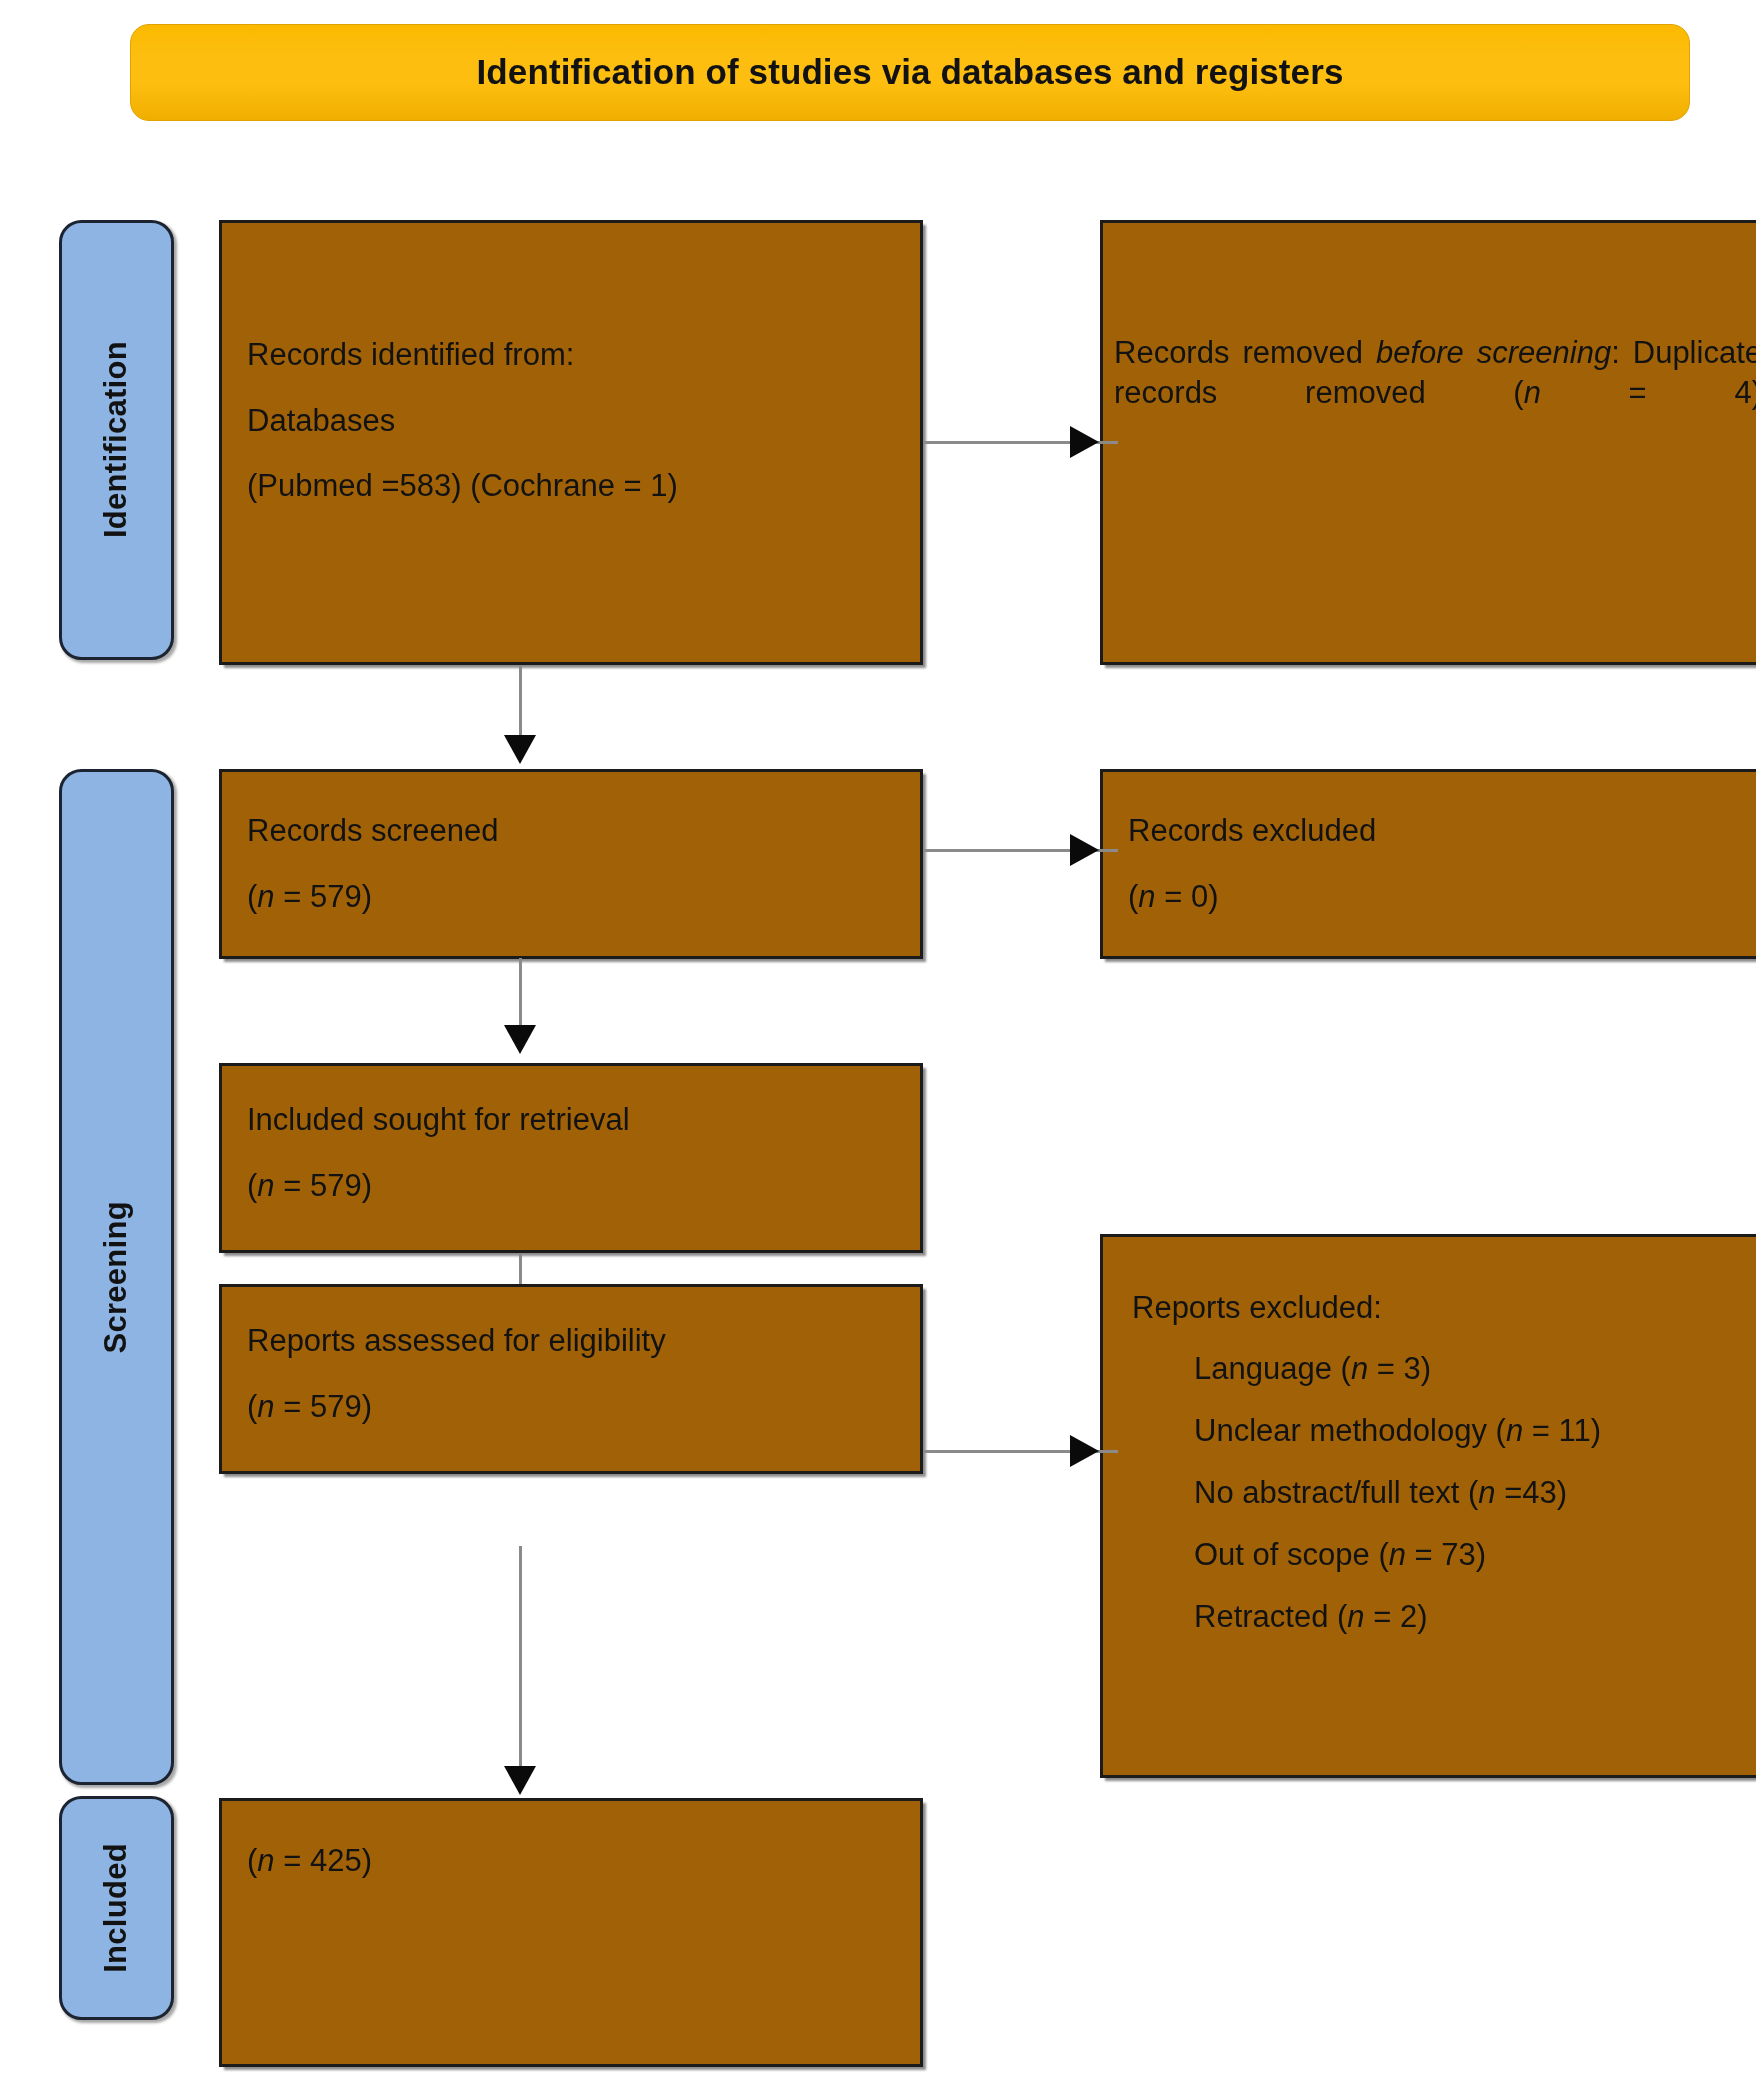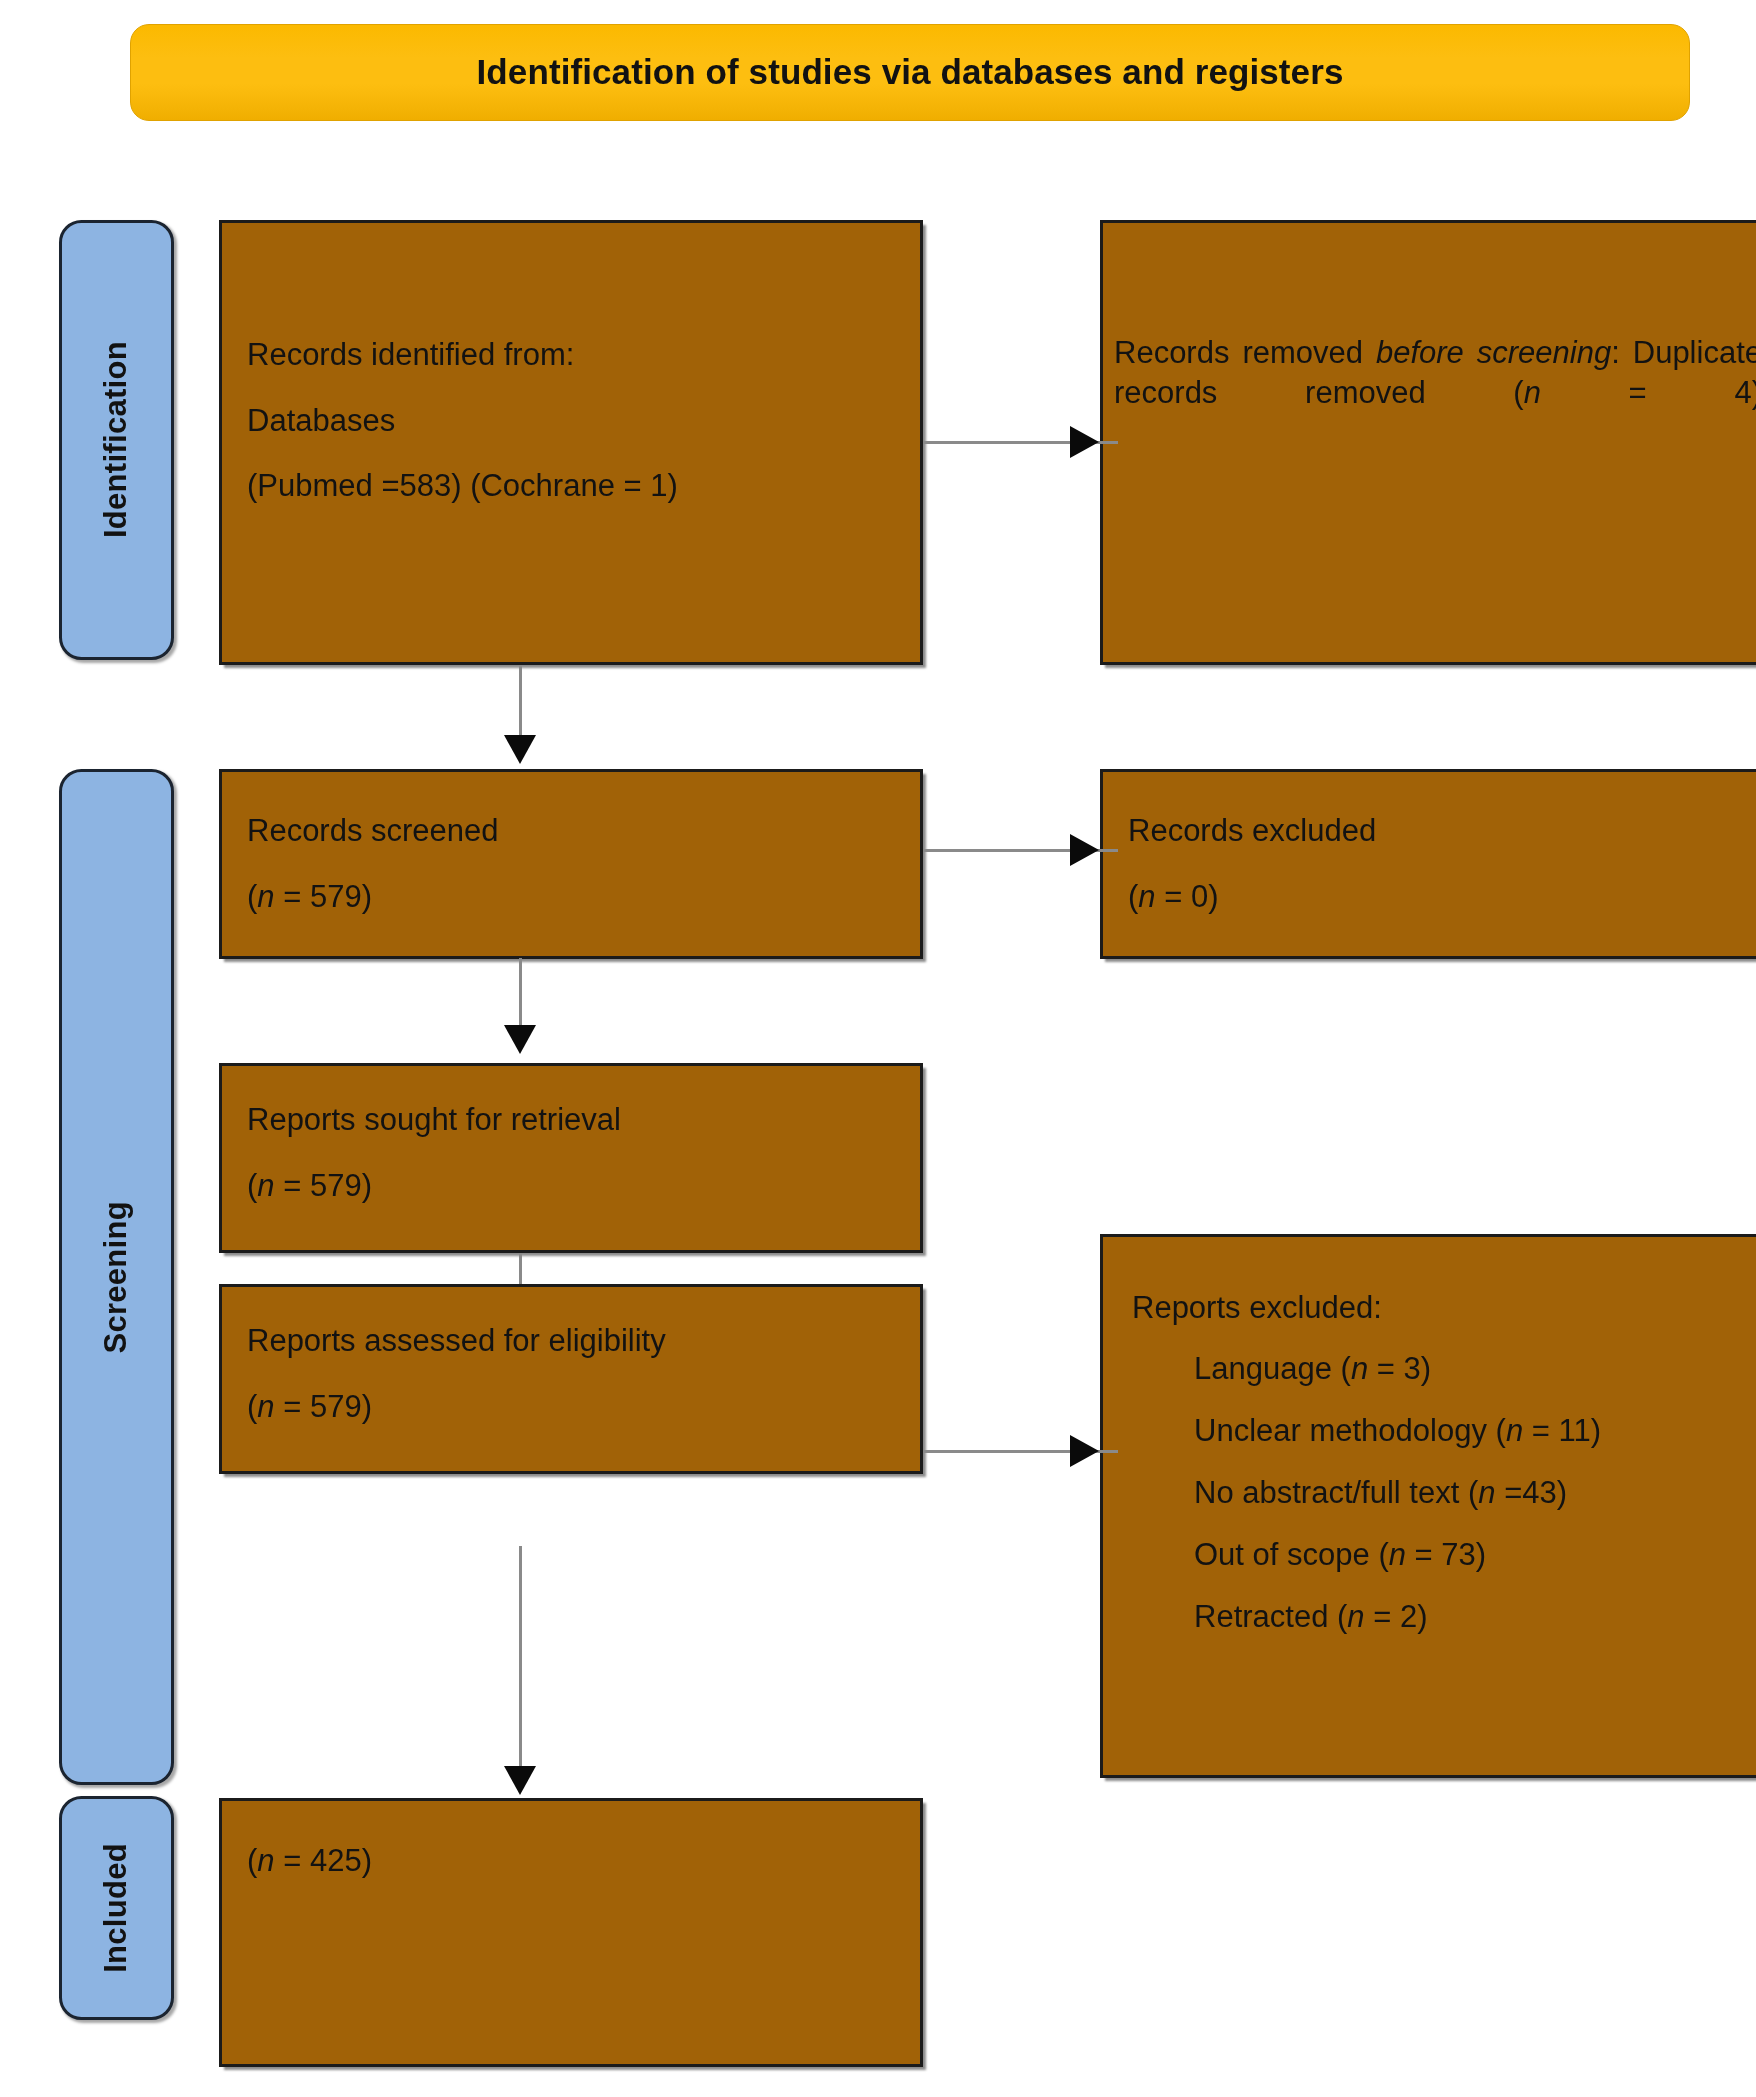--- a/index.html
+++ b/index.html
@@ -182,21 +182,21 @@
   </div>
 
   <div class="conn-h" style="left:884px; top:849px; width:195px;"></div>
   <div class="arrow-right" style="left:1031px; top:834px;"></div>
 
   <div class="conn-v" style="left:480px; top:958px; height:70px;"></div>
   <div class="arrow-down" style="left:465px; top:1025px;"></div>
 
   <div class="flow-box" style="left:180px; top:1063px; width:704px; height:190px;">
     <div class="box-inner" style="top:34px;">
-      <p class="line">Reports sought for retrieval</p>
+      <p class="line">Included sought for retrieval</p>
       <p class="line"><span>(</span><i class="em">n</i><span> = 579)</span></p>
     </div>
   </div>
 
   <div class="conn-v" style="left:480px; top:1253px; height:76px;"></div>
   <div class="arrow-down" style="left:465px; top:1324px;"></div>
 
   <div class="flow-box" style="left:180px; top:1284px; width:704px; height:190px;">
     <div class="box-inner" style="top:34px;">
       <p class="line">Reports assessed for eligibility</p>

